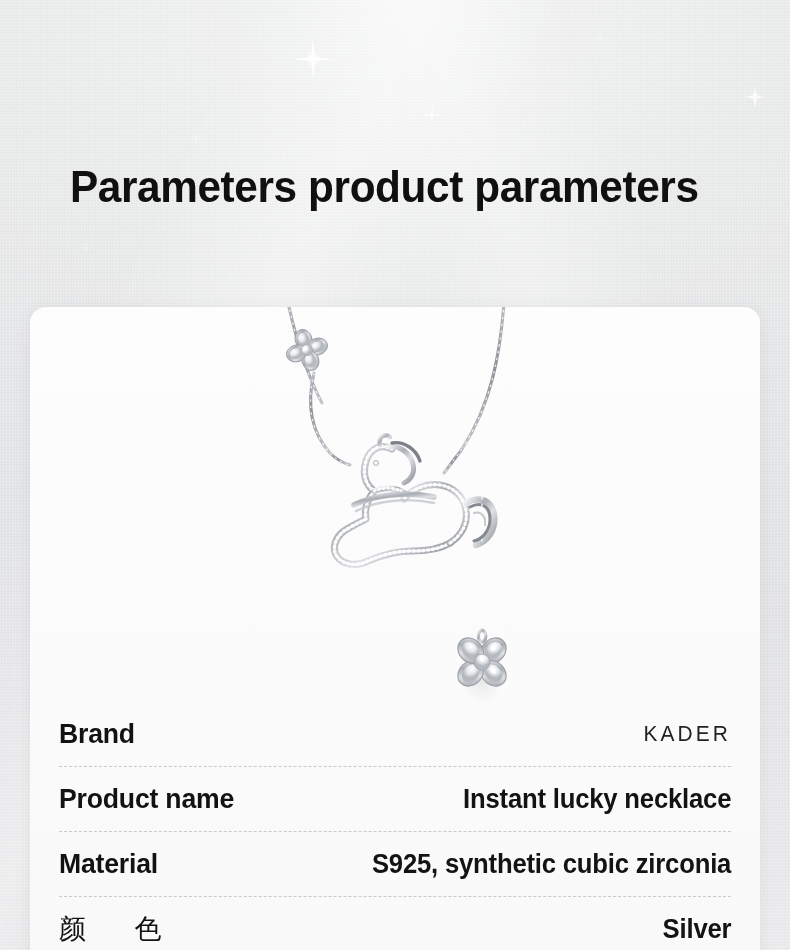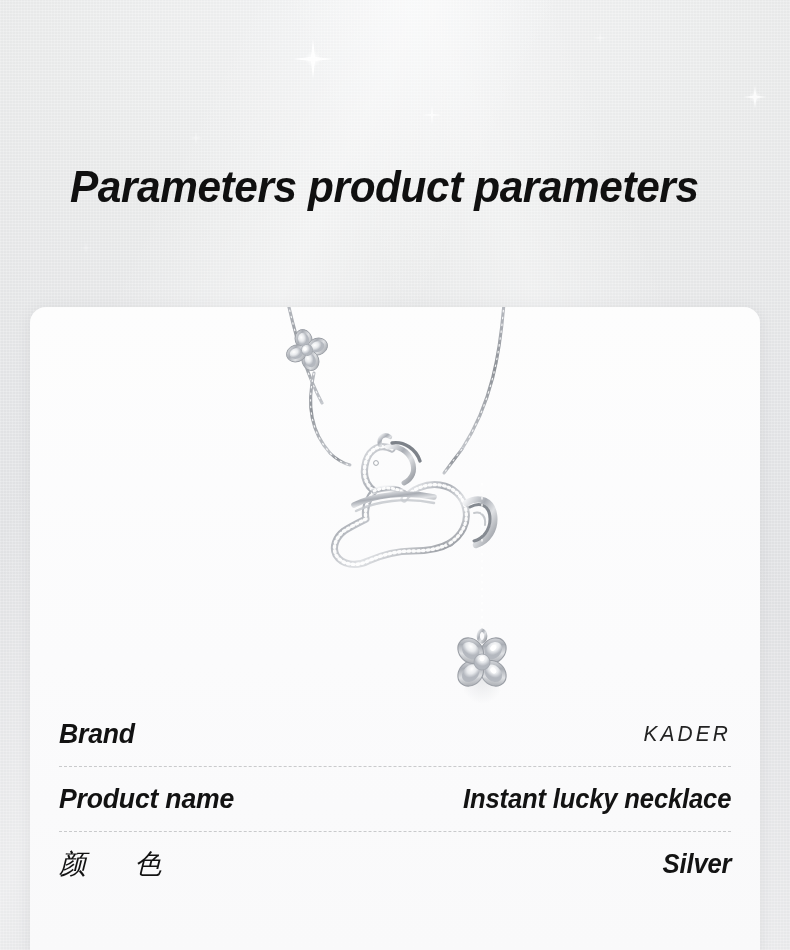--- a/index.html
+++ b/index.html
@@ -16,21 +16,20 @@
   }
 
   
   #page {
     position: relative;
     width: 790px;
     height: 950px;
     overflow: hidden;
     background:
       radial-gradient(120% 70% at 50% 0%, #f4f5f6 0%, #eceded 38%, #e6e7e9 70%, #e3e4e6 100%);
-    font-style: italic;
   }
   
   #bg-noise {
     position: absolute;
     inset: 0;
     pointer-events: none;
     opacity: .55;
     background-image:
       repeating-linear-gradient(0deg, rgba(255,255,255,.55) 0px, rgba(255,255,255,0) 1px, rgba(0,0,0,.035) 2px, rgba(255,255,255,0) 3px),
       repeating-linear-gradient(90deg, rgba(255,255,255,.5) 0px, rgba(255,255,255,0) 1px, rgba(0,0,0,.03) 2px, rgba(255,255,255,0) 3px);
@@ -335,20 +334,24 @@
       <div class="spec-row">
         <div class="spec-label">Brand</div>
         <div class="spec-value light">KADER</div>
       </div>
 
       <div class="spec-row">
         <div class="spec-label">Product name</div>
         <div class="spec-value">Instant lucky necklace</div>
       </div>
 
+      <div class="spec-row">
+        <div class="spec-label">Material</div>
+        <div class="spec-value">S925, synthetic cubic zirconia</div>
+      </div>
 
       <div class="spec-row">
         <div class="spec-label cjk">颜 色</div>
         <div class="spec-value">Silver</div>
       </div>
 
     </div>
   </div>
 </div>
 

